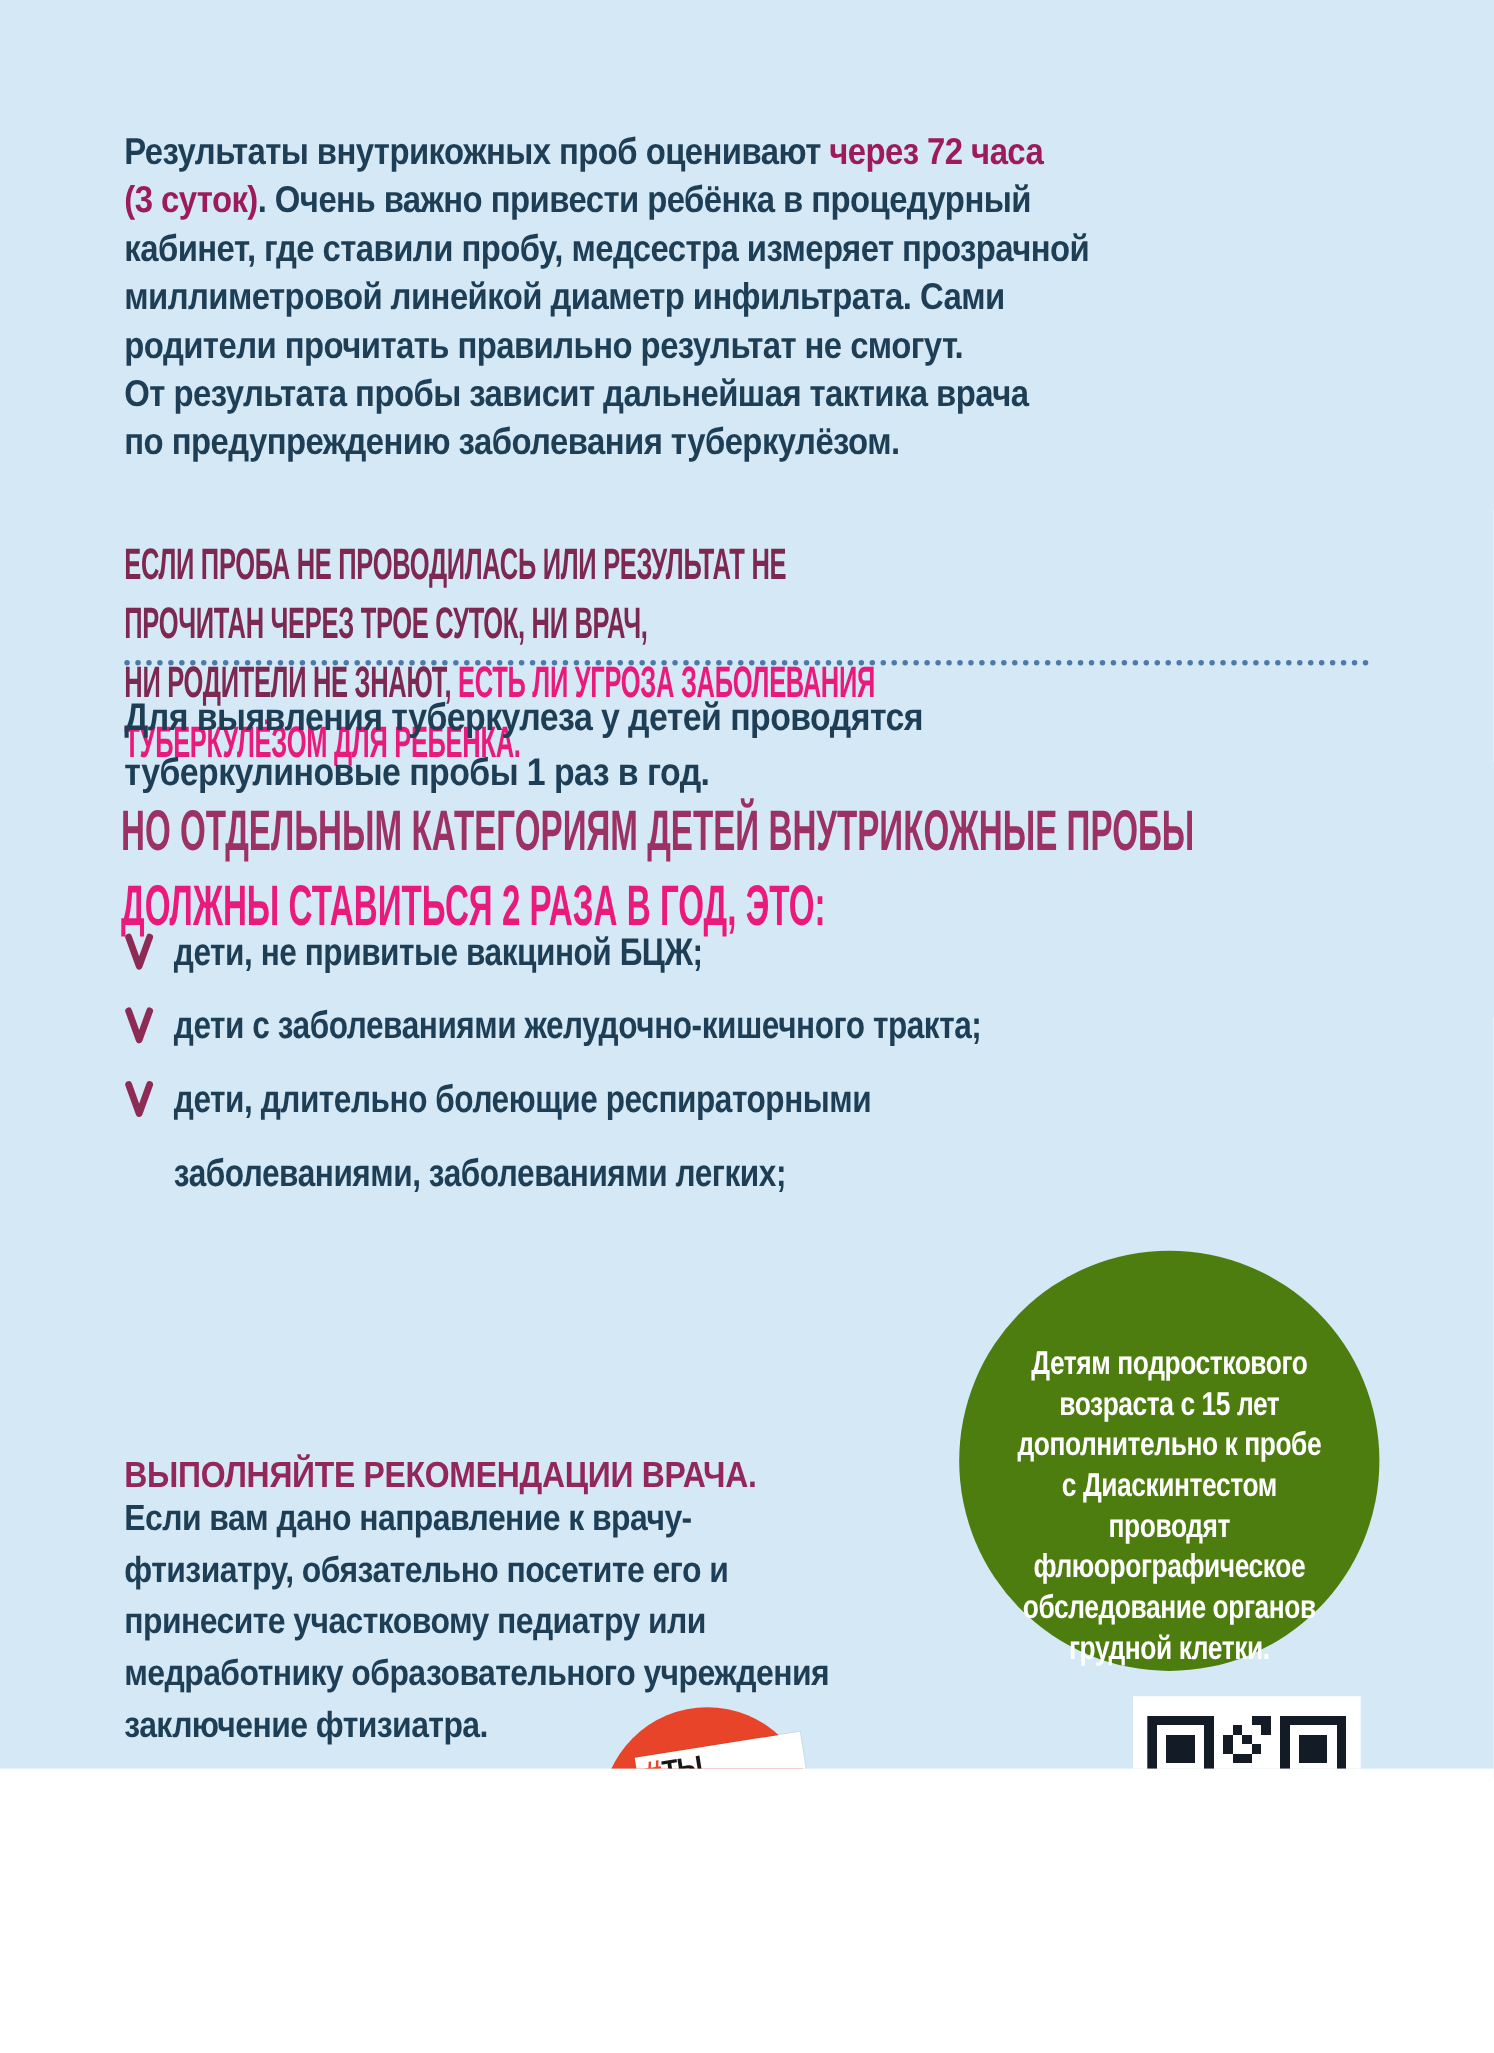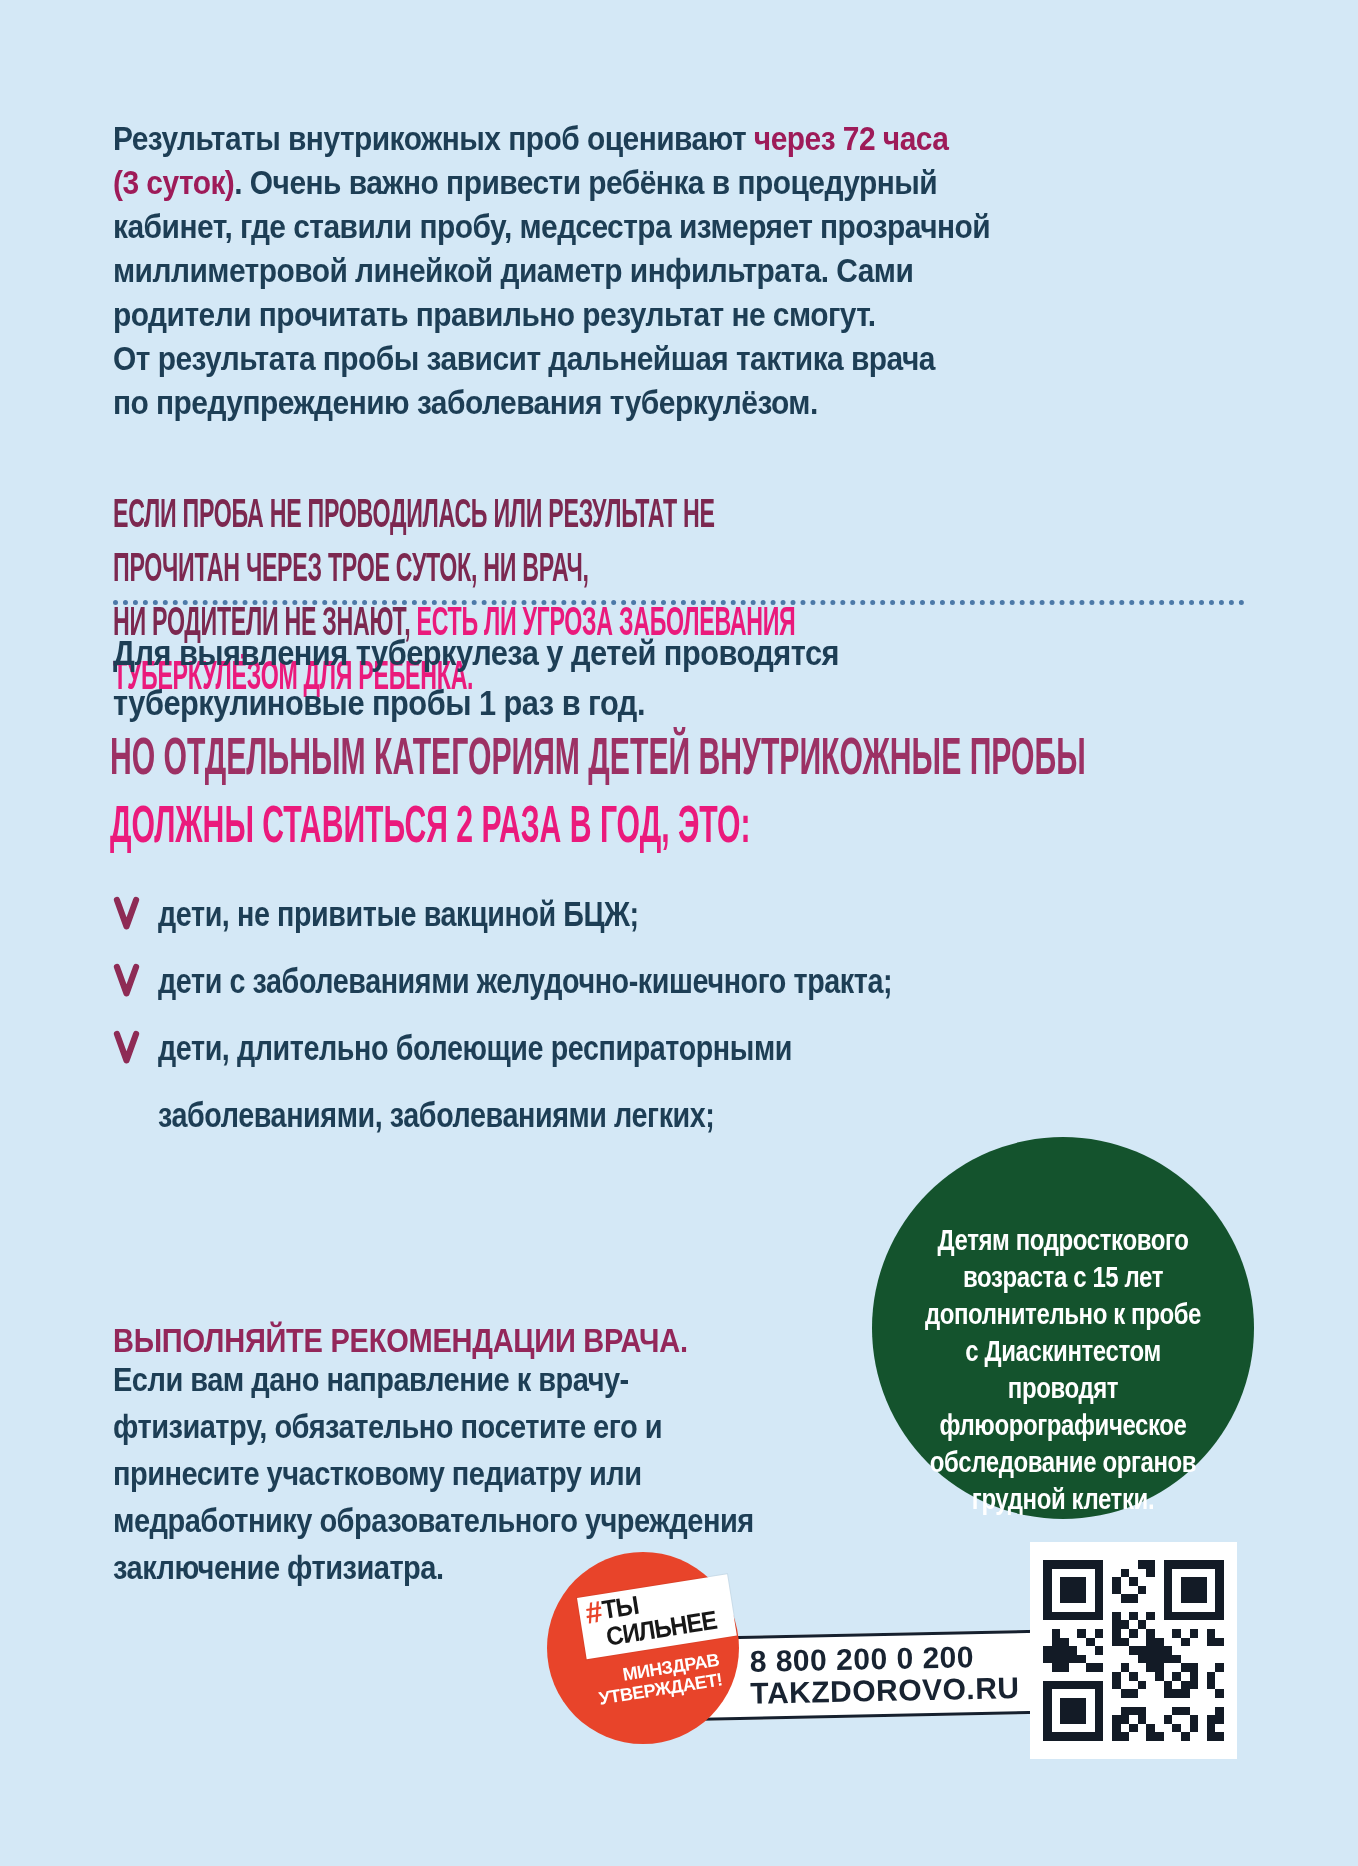--- a/index.html
+++ b/index.html
@@ -1,19 +1,19 @@
 <!DOCTYPE html>
 <html><head>
 <meta charset="utf-8">
 <style>
   * { margin:0; padding:0; box-sizing:border-box; }
   html,body { width:1358px; }
   body { font-family:"Liberation Sans", sans-serif; }
   .poster {
-    position:relative; width:1358px; height:1866px;
+    position:relative; width:1358px; height:1608px;
     background:#d4e8f6; overflow:hidden;
   }
   .abs { position:absolute; }
 
   
   .intro {
     left:113px; top:116px; font-size:34px; line-height:44px; font-weight:bold;
     color:#1d3e55; letter-spacing:-0.6px; white-space:pre-line;
     transform:scaleX(0.88); transform-origin:0 0;
   }
@@ -38,21 +38,21 @@
     transform:scaleX(0.88); transform-origin:0 0;
   }
 
   .headline {
     left:110px; top:722px; font-weight:bold; font-size:52px; line-height:68px;
     transform:scaleX(0.58); transform-origin:0 0; white-space:nowrap;
   }
   .headline .hl1 { display:block; color:#9c3164; }
   .headline .hl2 { display:block; color:#ea1a7c; }
 
-  .cats { left:113px; top:880px; list-style:none; }
+  .cats { left:113px; top:832px; list-style:none; }
   .cats li { display:flex; align-items:flex-start; }
   .check { width:27px; height:38px; margin-top:15px; flex:0 0 auto; }
   .cat-text {
     font-size:35px; line-height:67px; font-weight:bold; color:#1d3e55;
     letter-spacing:-0.5px; margin-left:18px; white-space:pre-line;
     transform:scaleX(0.82); transform-origin:0 0;
   }
 
   .reco-title {
     left:113px; top:1322px; font-size:33px; font-weight:bold; color:#93275a;
@@ -60,21 +60,21 @@
     transform:scaleX(0.88); transform-origin:0 0;
   }
   .reco-text {
     left:113px; top:1356px; font-size:33px; line-height:47px; font-weight:bold;
     color:#1d3e55; letter-spacing:-0.6px; white-space:pre-line;
     transform:scaleX(0.88); transform-origin:0 0;
   }
 
   .teen-circle {
     left:872px; top:1137px; width:382px; height:382px; border-radius:50%;
-    background:#14532d;
+    background:#4d7c0f;
   }
   .teen-text {
     position:absolute; left:0; top:84px; width:100%; text-align:center;
     color:#ffffff; font-size:30px; line-height:37px; font-weight:bold;
     letter-spacing:-0.5px; white-space:pre-line;
     transform:scaleX(0.80); transform-origin:50% 0;
   }
 
   .badge {
     left:547px; top:1552px; width:192px; height:192px; border-radius:50%;

